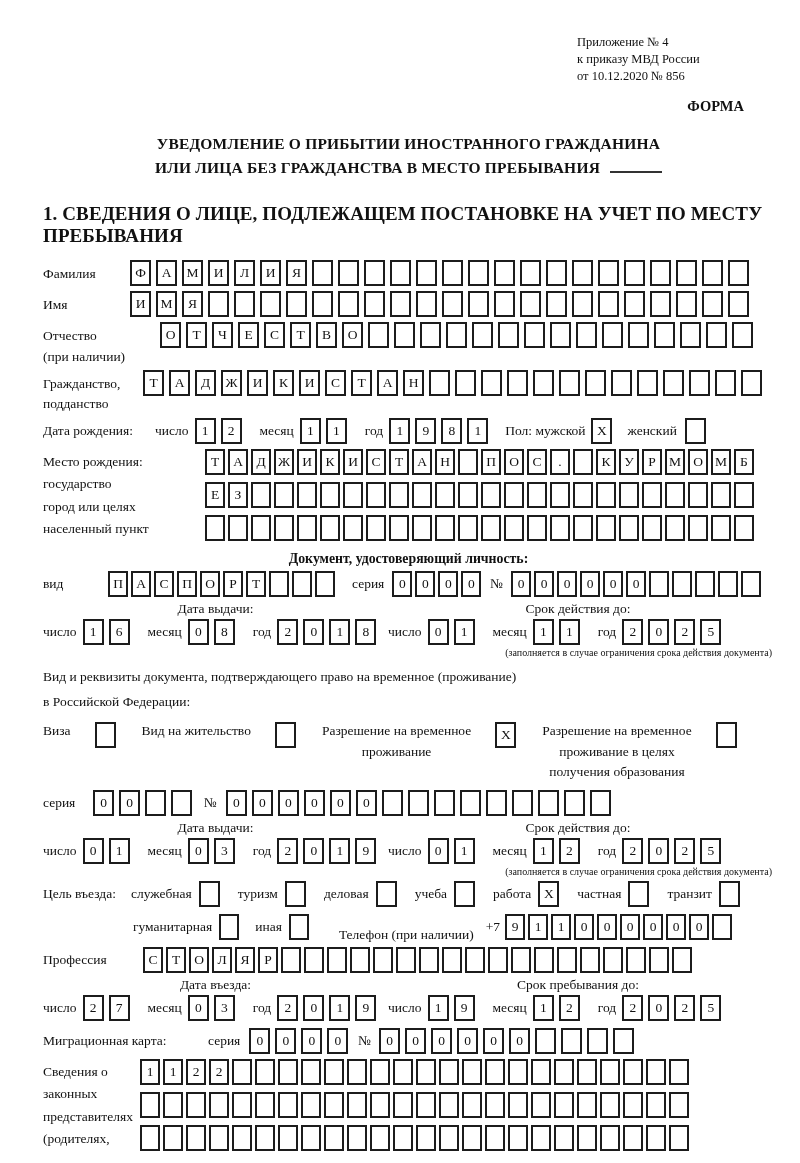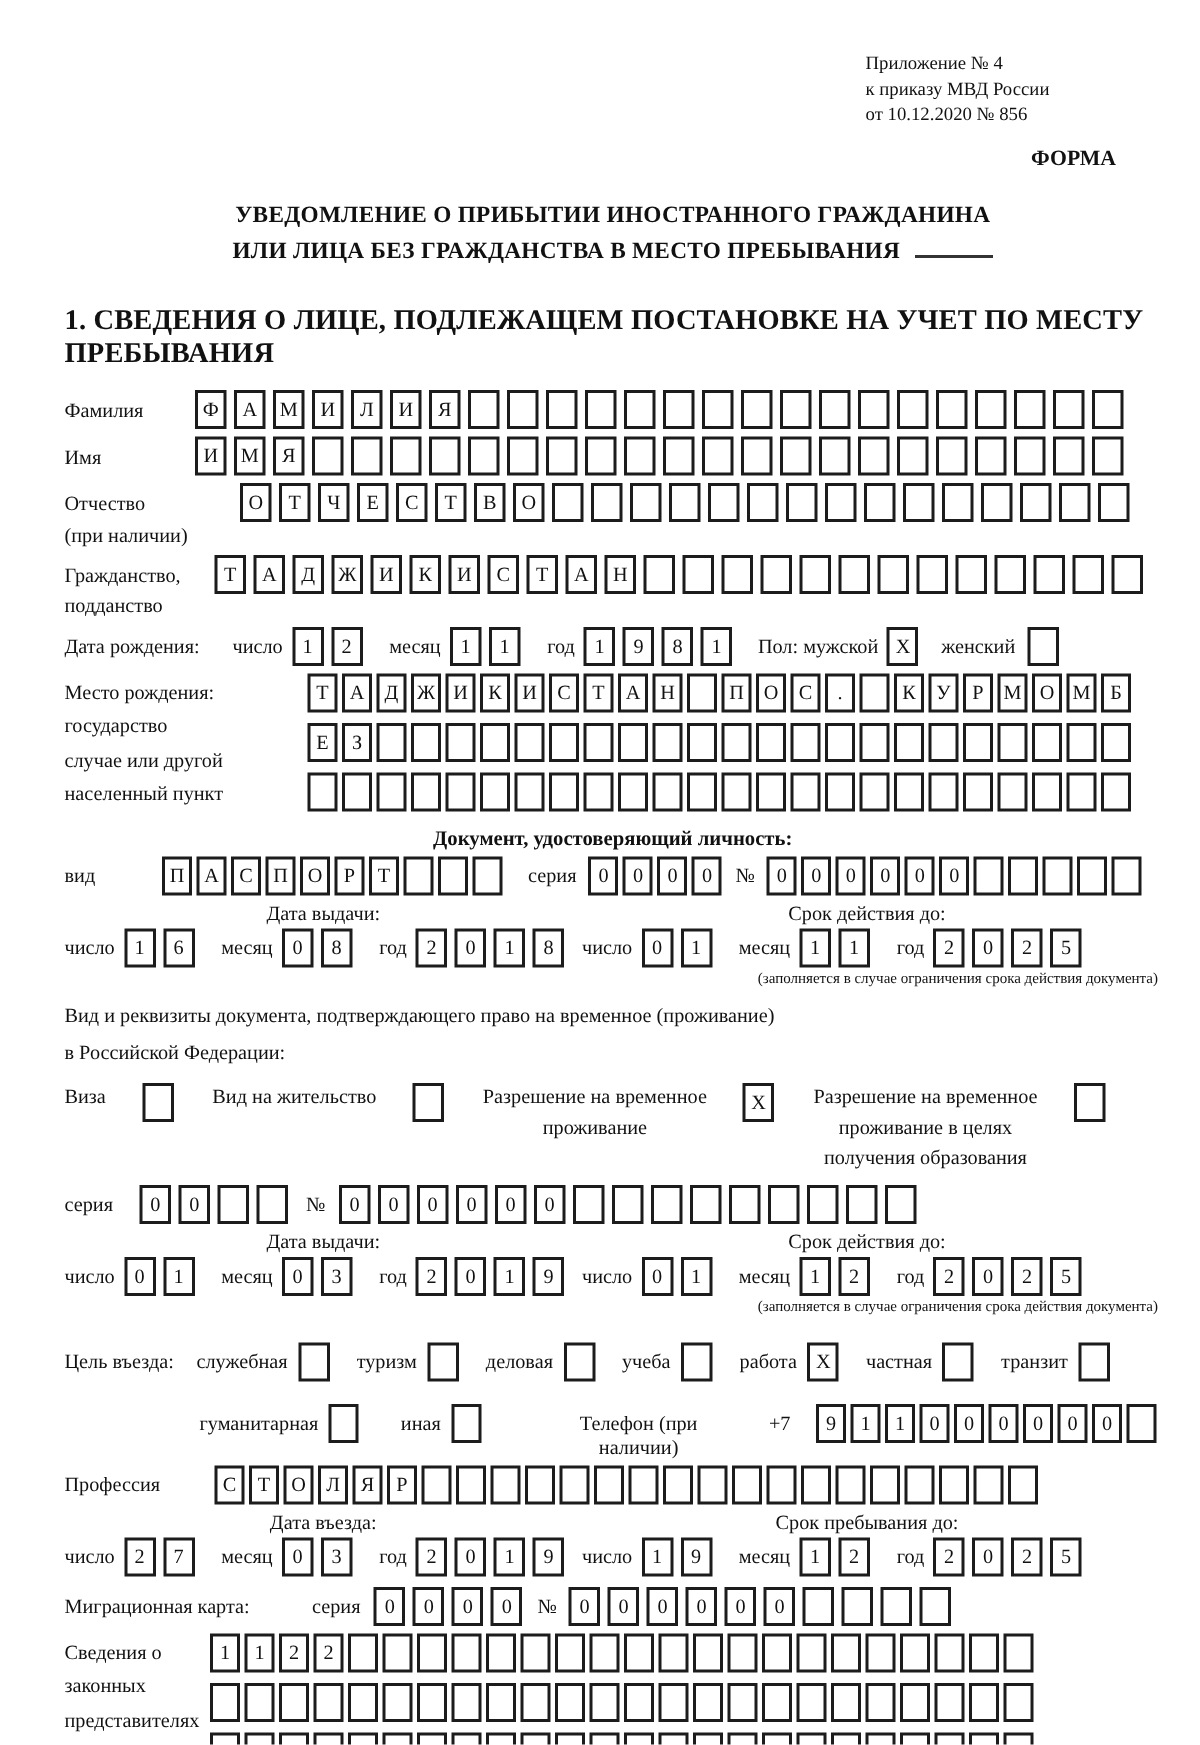--- a/index.html
+++ b/index.html
@@ -11,21 +11,21 @@
   .annex-note { margin-top: 4px; }
   .forma { margin-top: 13px; padding-right: 30px; text-align: right; font-weight: bold; font-size: 14.5px; }
 
   .title { margin-top: 17px; text-align: center; font-weight: bold; font-size: 15.5px; line-height: 1.55; letter-spacing: .2px; }
   .blank { display: inline-block; width: 52px; border-bottom: 2px solid #333; margin-left: 10px; }
   .section-title { margin-top: 23px; font-weight: bold; font-size: 19px; letter-spacing: .1px; }
 
   .frow { display: flex; align-items: center; margin-top: 5px; }
   .frow.top { align-items: flex-start; }
   .flabel { font-size: 13.5px; flex: 0 0 auto; line-height: 1.55; padding-top: 4px; }
-  .lbl { font-size: 13.5px; text-align: center; }
+  .lbl { font-size: 13.5px; }
 
   .cells { display: inline-flex; flex: 0 0 auto; }
   .cell { flex: 0 0 auto; width: 21px; height: 26px; border: 2px solid #1c1c1c; margin-right: 5px;
           display: inline-flex; align-items: center; justify-content: center;
           font-size: 13.5px; background: #fff; }
   .tight .cell { width: 20px; margin-right: 3px; }
 
   .dg { display: inline-flex; align-items: center; }
   .dg .lbl { margin-right: 6px; }
   .dg .cells { margin-right: 13px; }
@@ -49,21 +49,21 @@
   .opt .olbl { font-size: 13.5px; line-height: 1.5; margin-right: 9px; }
   .opt .olbl.center { text-align: center; }
   .opt .cells { margin-top: 1px; }
 
   .mp-block, .rep-block { display: flex; align-items: flex-start; margin-top: 5px; }
   .mp-rows .cells, .rep-rows .cells { display: flex; margin-bottom: 7px; }
   .mp-label { width: 162px; font-size: 13.5px; line-height: 1.64; padding-top: 2px; }
   .rep-label { width: 97px; font-size: 13.5px; line-height: 1.66; padding-top: 2px; }
 
   .intro { margin-top: 7px; font-size: 13.5px; line-height: 1.85; }
-  .indent2 { padding-left: 90px; gap: 12px; }
+  .indent2 { padding-left: 90px; }
 </style>
 </head>
 <body>
 
 <div class="page">
 
   <div class="annex">
     <div>Приложение № 4</div>
     <div>к приказу МВД России</div>
     <div>от 10.12.2020 № 856</div>
@@ -231,21 +231,21 @@
     <span class="lbl" style="margin-left:10px;margin-right:8px;">женский</span>
     <span class="cells">
         <span class="cell"></span>
       </span>
   </div>
 
   <div class="mp-block">
     <div class="mp-label">
       <div>Место рождения:</div>
       <div>государство</div>
-      <div>случае или другой</div>
+      <div>город или целях</div>
       <div>населенный пункт</div>
     </div>
     <div class="mp-rows tight">
       <span class="cells">
           <span class="cell">Т</span>
           <span class="cell">А</span>
           <span class="cell">Д</span>
           <span class="cell">Ж</span>
           <span class="cell">И</span>
           <span class="cell">К</span>
@@ -518,21 +518,21 @@
             <span class="cell">2</span>
             <span class="cell">0</span>
             <span class="cell">2</span>
             <span class="cell">5</span>
           </span>
       </span>
     </div>
   </div>
   <div class="note-right">(заполняется в случае ограничения срока действия документа)</div>
 
-  <div class="frow" style="margin-top:18px;">
+  <div class="frow" style="margin-top:4px;">
     <span class="flabel" style="width:88px;padding-top:0;">Цель въезда:</span>
     <span class="pair">
         <span class="lbl">служебная</span>
         <span class="cells">
           <span class="cell"></span>
         </span>
       </span>
     <span class="pair">
         <span class="lbl">туризм</span>
         <span class="cells">

